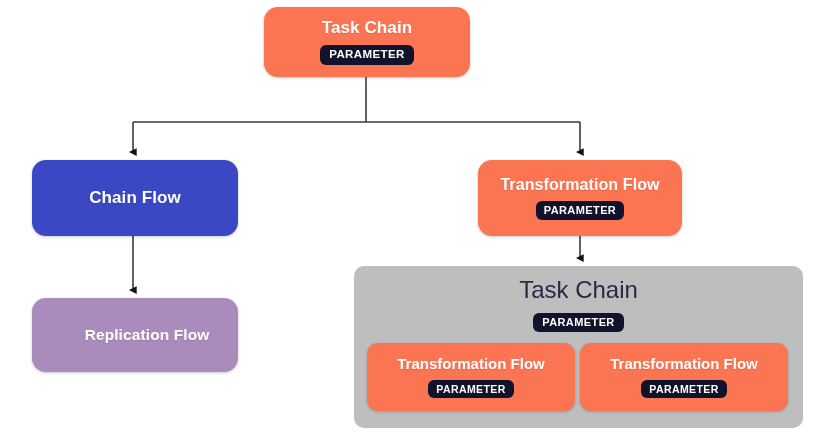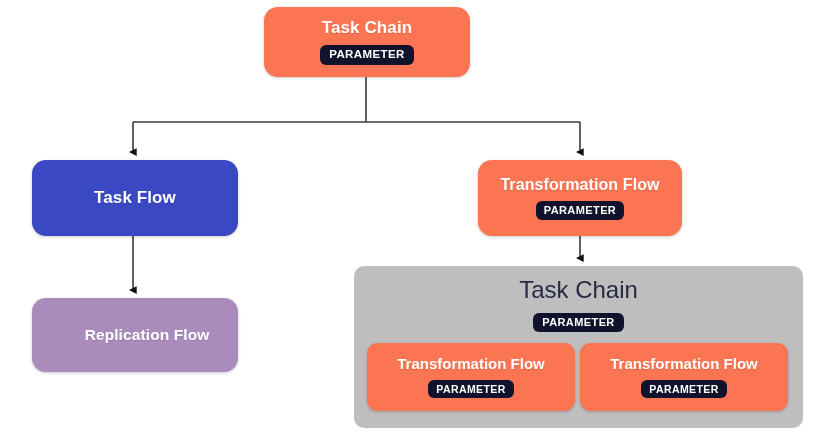--- a/index.html
+++ b/index.html
@@ -161,21 +161,21 @@
 
     <path d="M580,236 L580,258" stroke="#3a3a3a" stroke-width="1.6" fill="none" marker-end="url(#arrowhead)"></path>
   </svg>
 
   <div class="node" id="node-task-chain-root">
     <div class="title">Task Chain</div>
     <div class="badge">PARAMETER</div>
   </div>
 
   <div class="node" id="node-data-flow">
-    <div class="title">Task Flow</div>
+    <div class="title">Chain Flow</div>
   </div>
 
   <div class="node" id="node-replication-flow">
     <div class="title">Replication Flow</div>
   </div>
 
   <div class="node" id="node-transformation-flow">
     <div class="title">Transformation Flow</div>
     <div class="badge">PARAMETER</div>
   </div>

